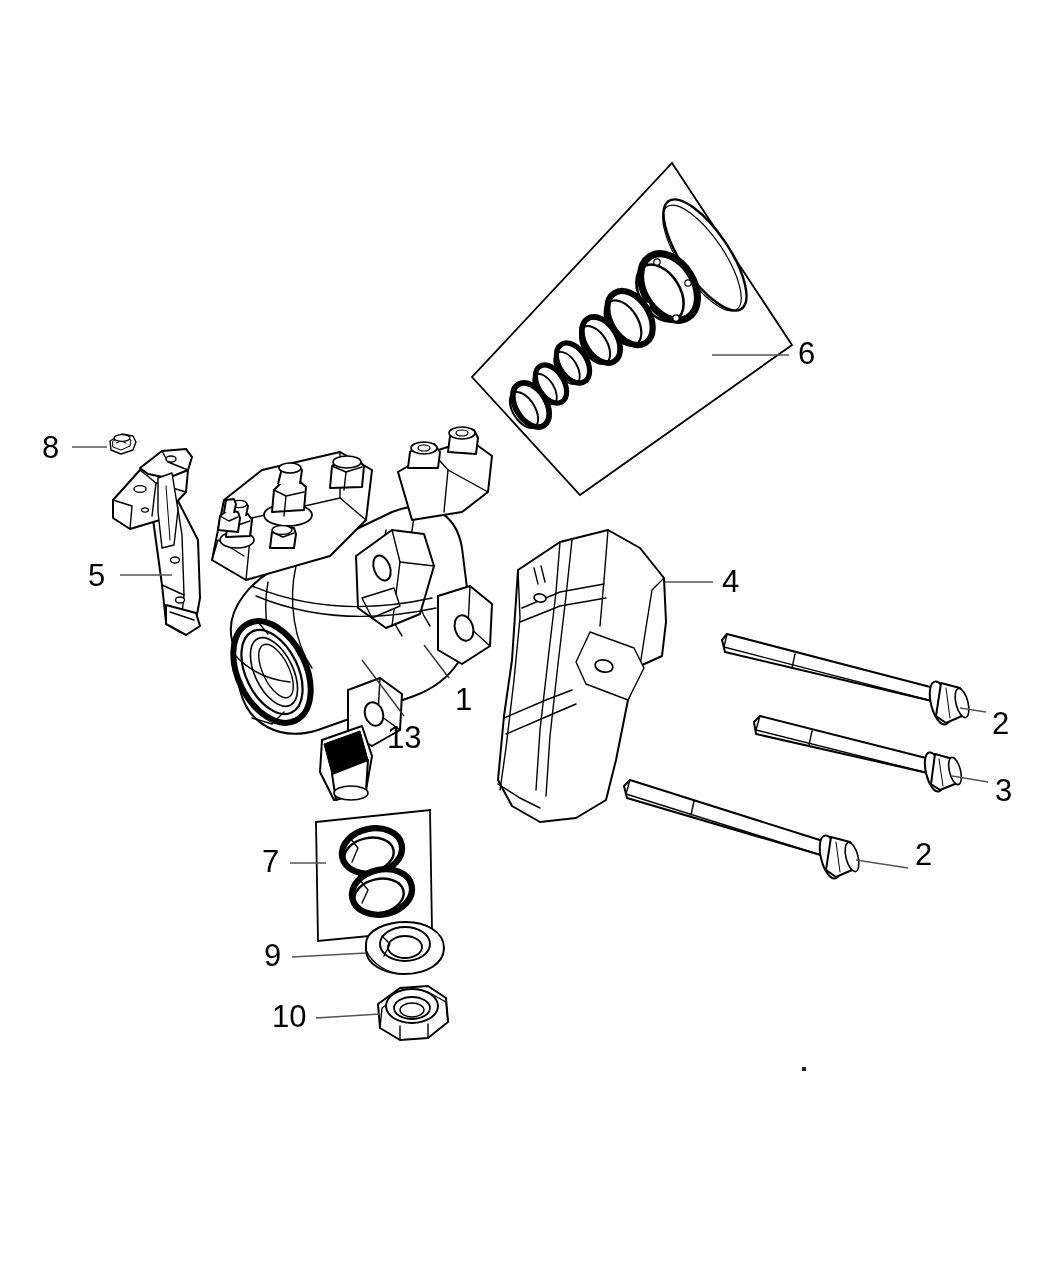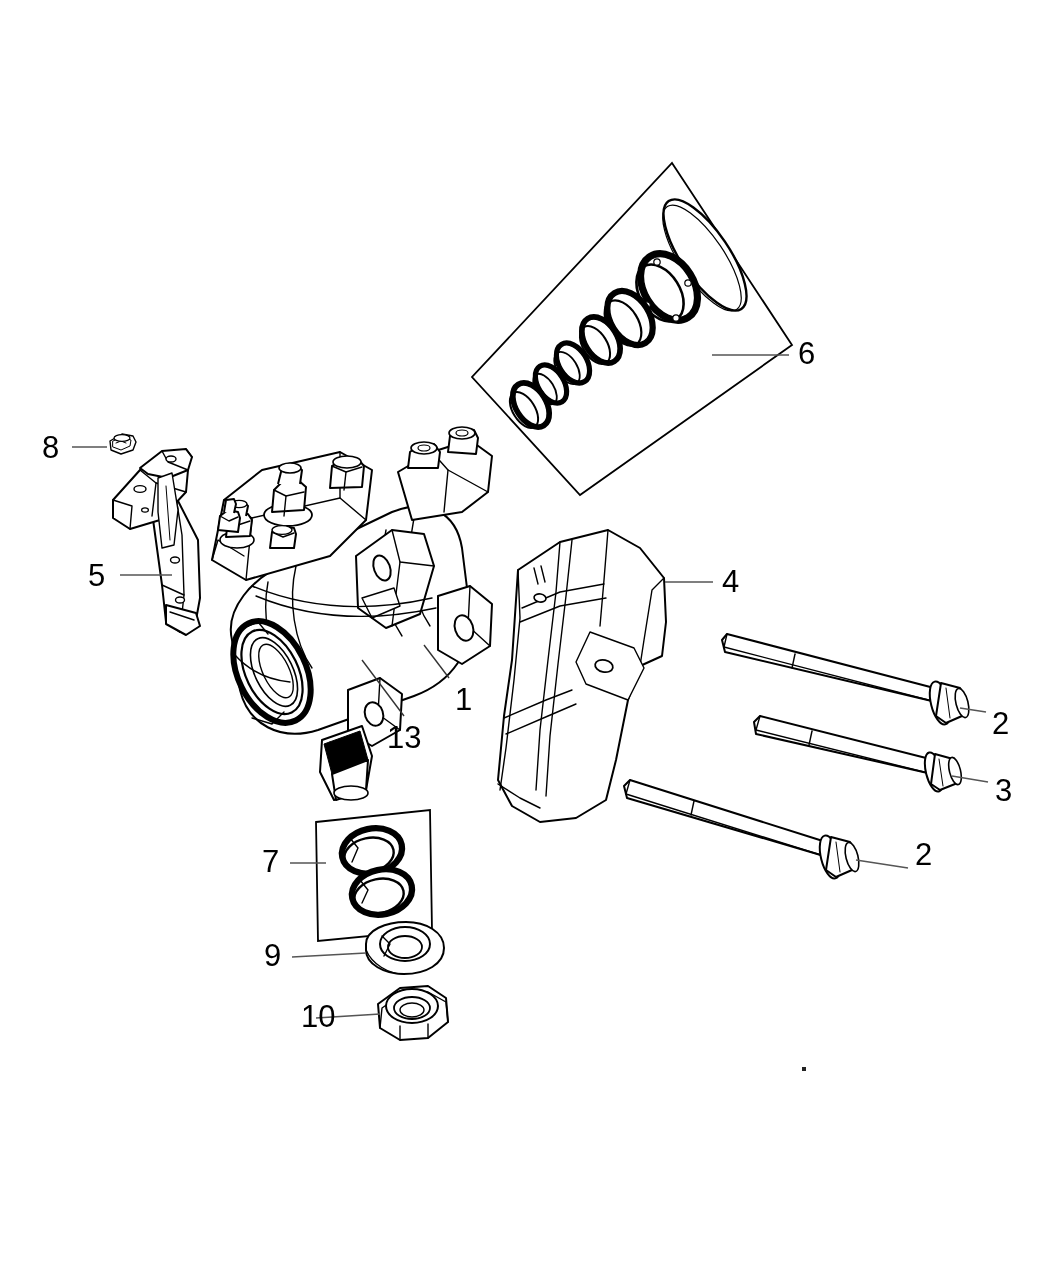--- a/index.html
+++ b/index.html
@@ -360,18 +360,18 @@
   </svg>
 
   <div class="callout-label" style="left:42px;  top:432px;">8</div>
   <div class="callout-label" style="left:88px;  top:560px;">5</div>
   <div class="callout-label" style="left:798px; top:338px;">6</div>
   <div class="callout-label" style="left:722px; top:566px;">4</div>
   <div class="callout-label" style="left:455px; top:684px;">1</div>
   <div class="callout-label" style="left:387px; top:722px;">13</div>
   <div class="callout-label" style="left:262px; top:846px;">7</div>
   <div class="callout-label" style="left:264px; top:940px;">9</div>
-  <div class="callout-label" style="left:272px; top:1001px;margin-left:29px;">10</div>
+  <div class="callout-label" style="left:272px; top:1001px;">10</div>
   <div class="callout-label" style="left:992px; top:708px;">2</div>
   <div class="callout-label" style="left:995px; top:775px;">3</div>
   <div class="callout-label" style="left:915px; top:839px;">2</div>
 
 </div>
 
 </body></html>

